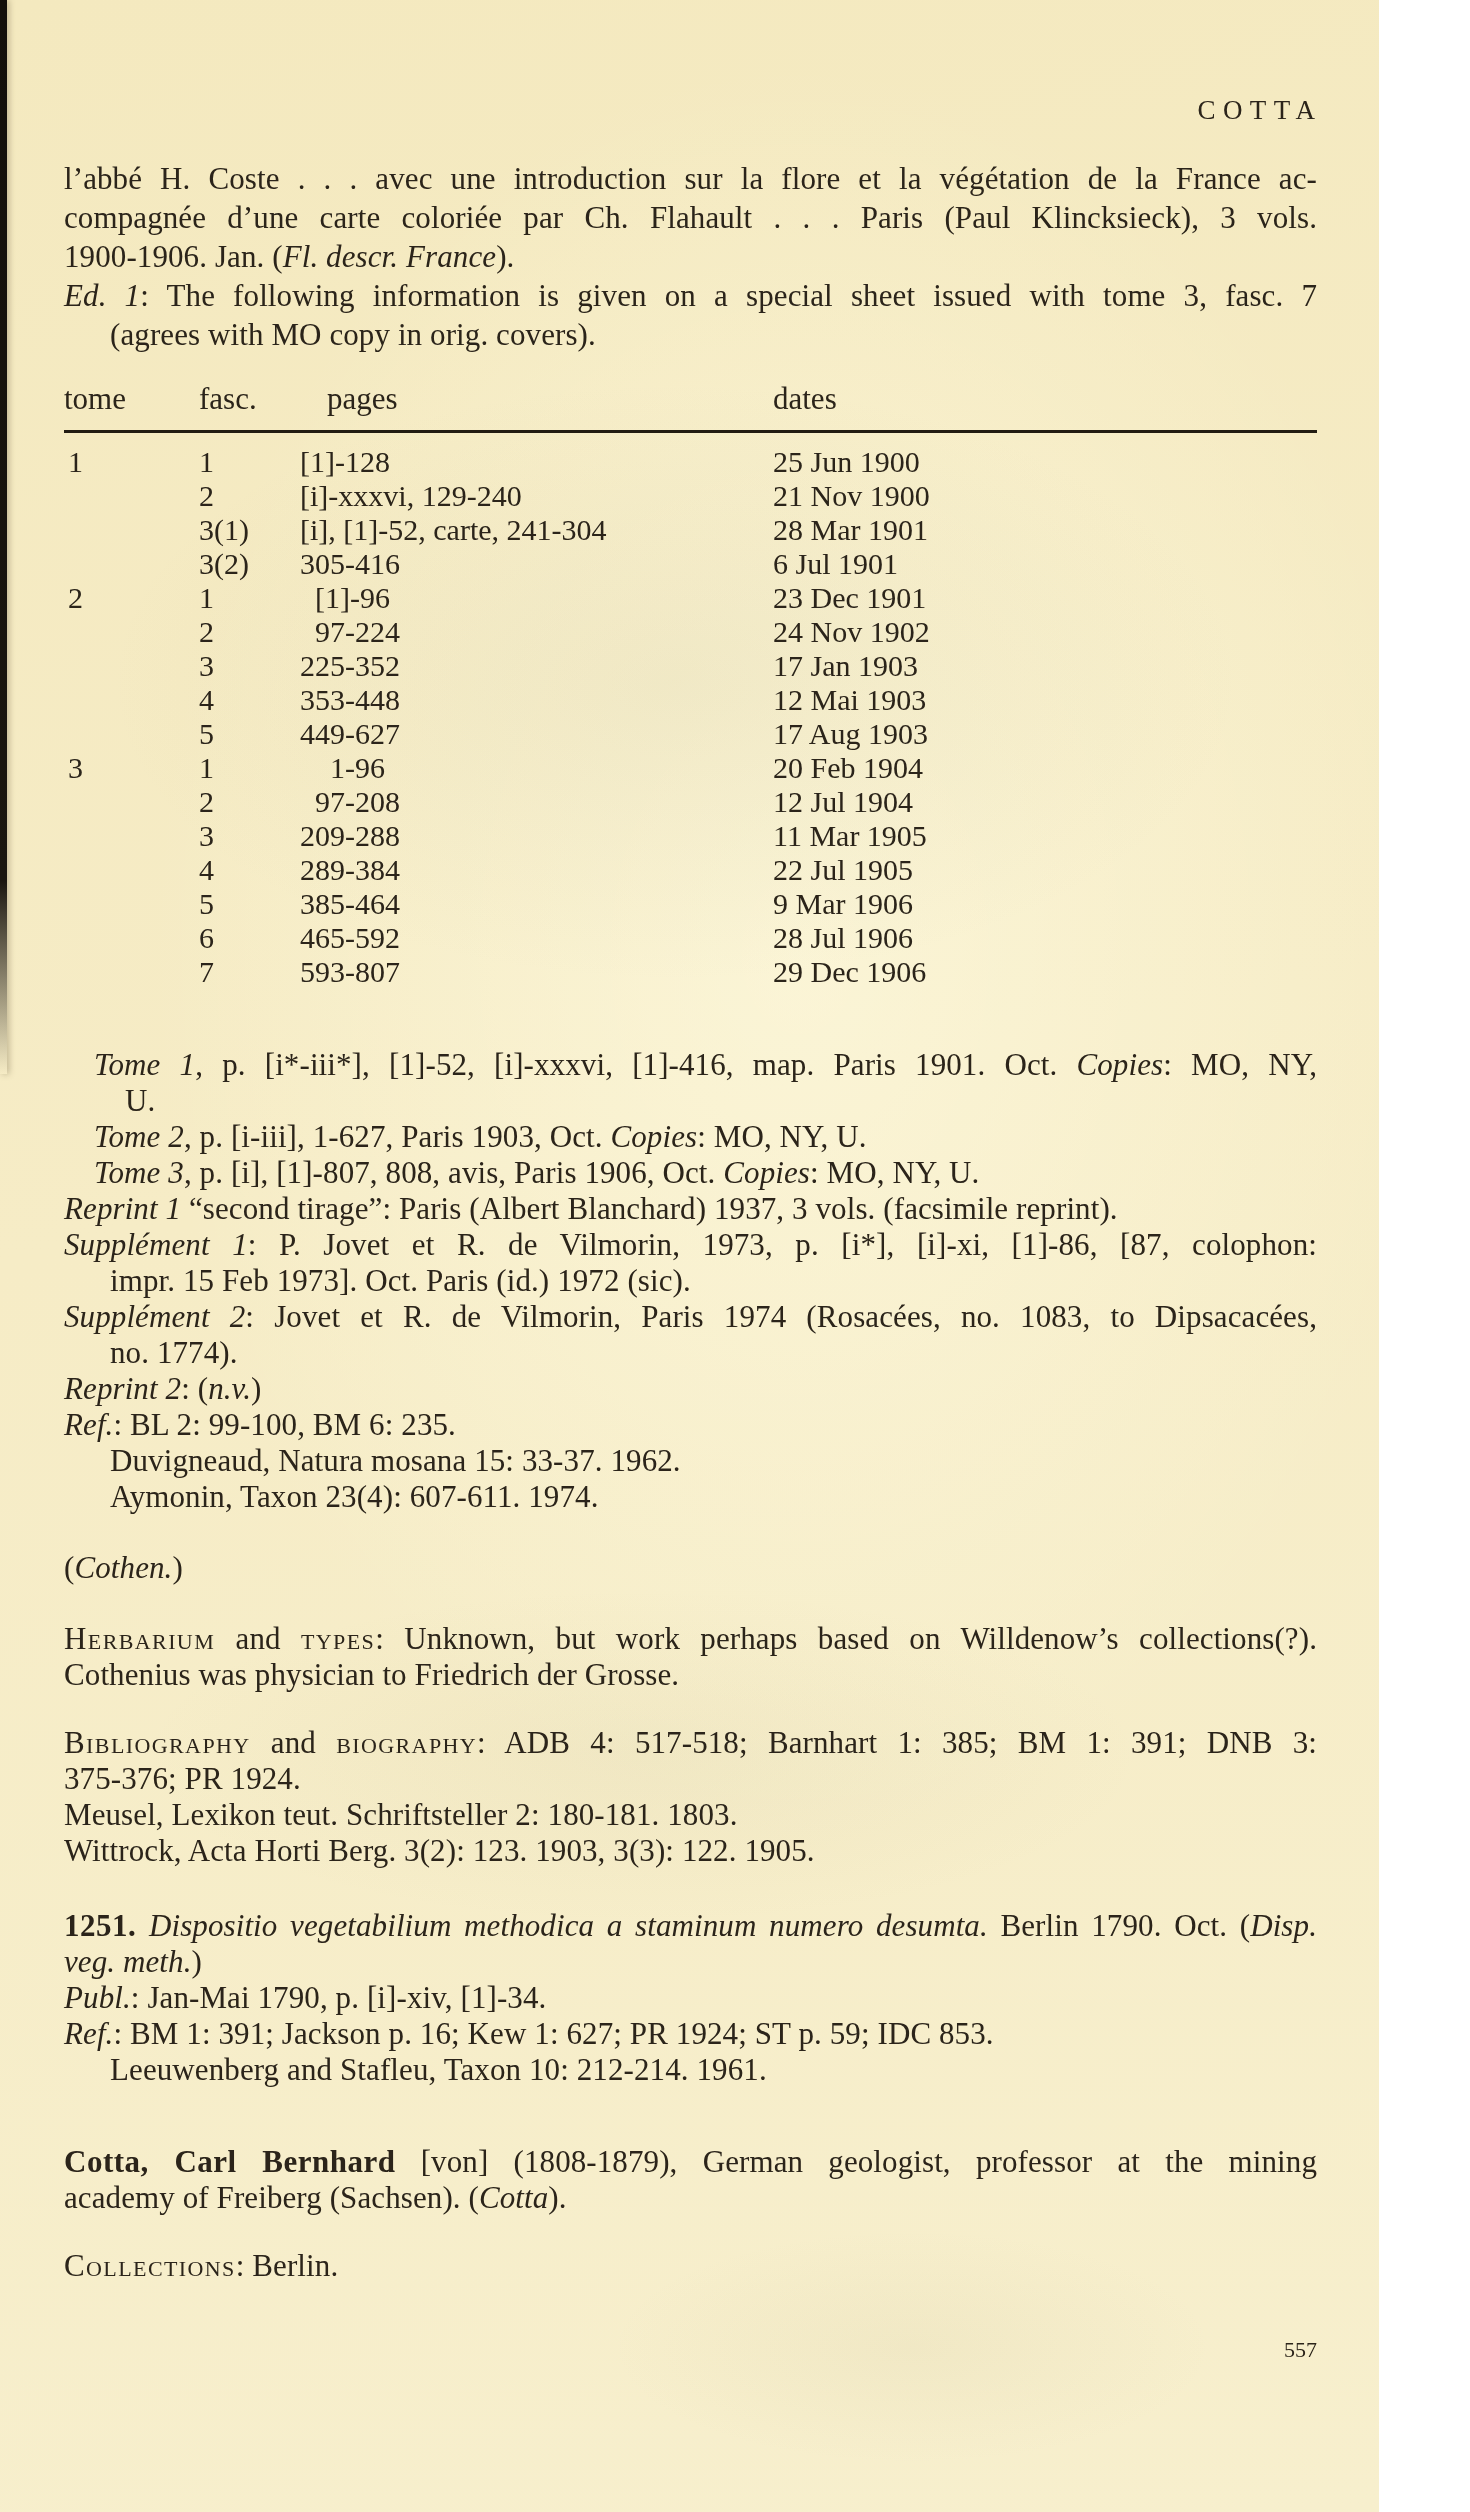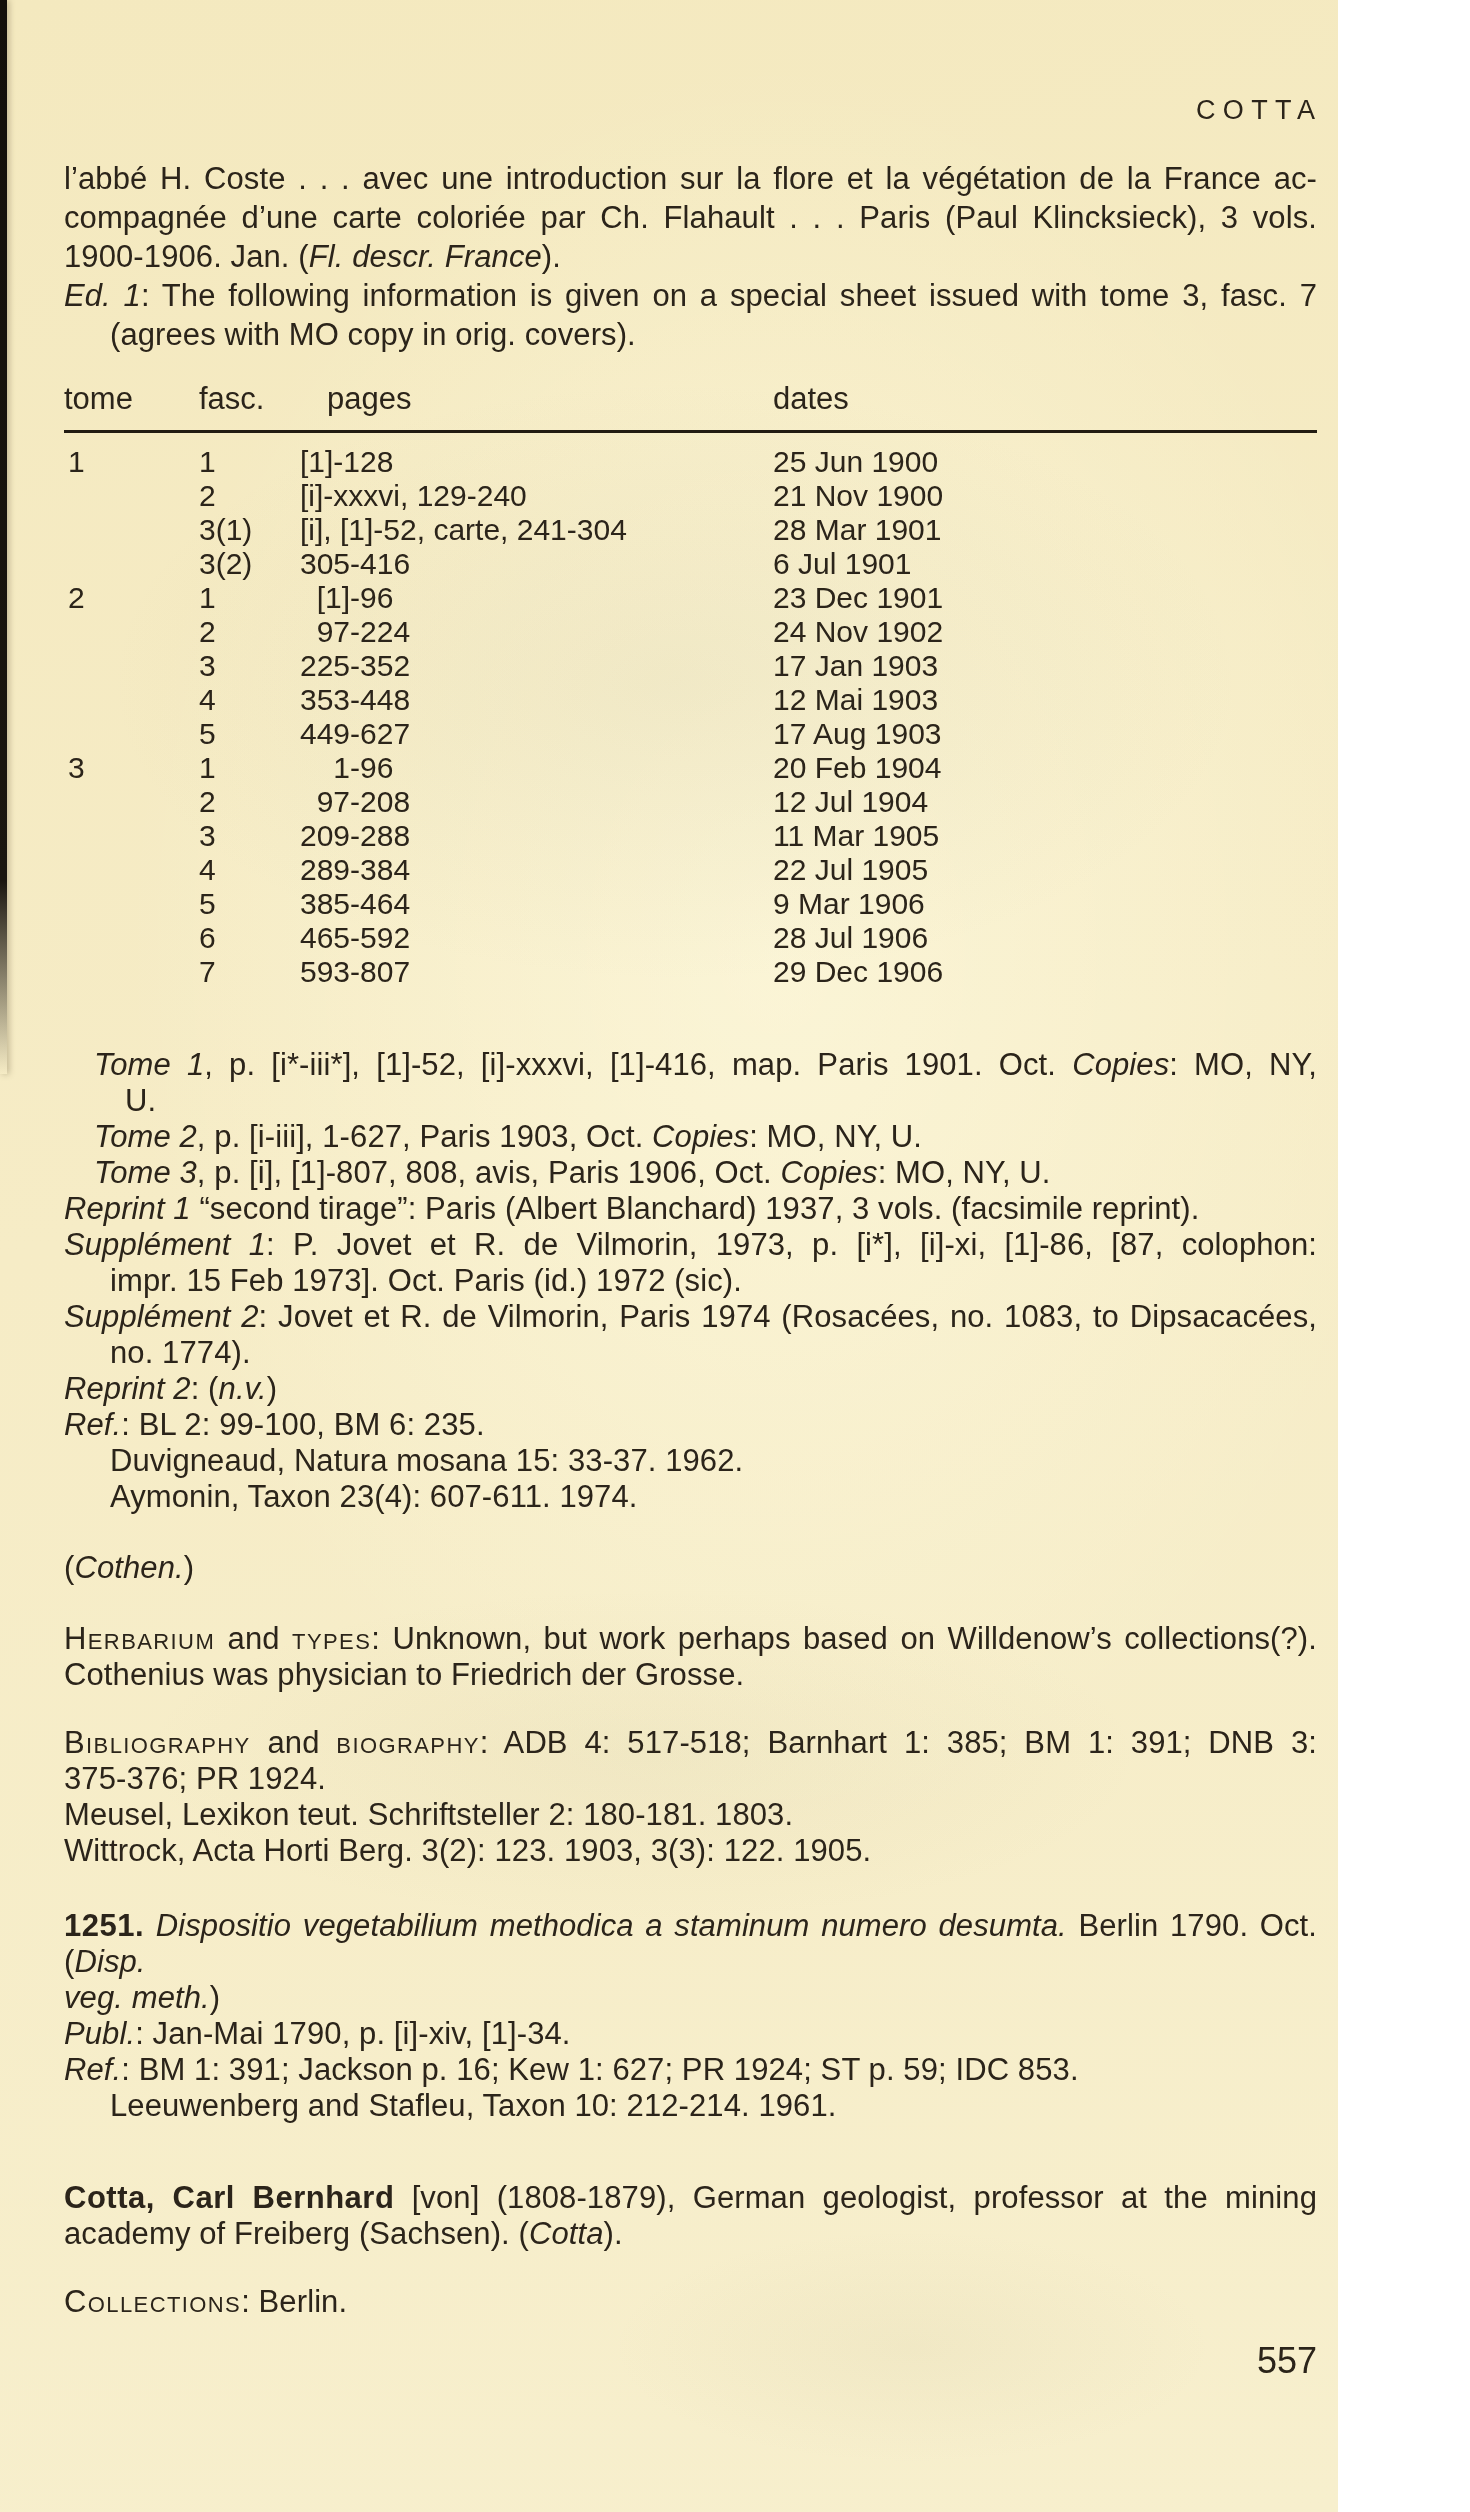--- a/index.html
+++ b/index.html
@@ -7,21 +7,22 @@
 
   .page {
     position: relative;
     width: 1338px;
     height: 2512px;
     overflow: hidden;
     background:
       radial-gradient(ellipse 1081px 1486px at 58% 38%, rgba(255,252,228,0.55) 0%, rgba(255,252,228,0) 60%),
       linear-gradient(168deg, #f4e9bf 0%, #f6ecc6 45%, #f7efcd 100%);
     color: #2b241a;
-    font-family: Liberation Sans, sans-serif;
+    font-family: Liberation Serif, serif;
+    padding-left: 41px;
     -webkit-font-smoothing: antialiased;
   }
 
   
   .scan-edge {
     position: absolute;
     left: 0; top: 0;
     width: 7.4px; height: 1074px;
     background: linear-gradient(to bottom, #120f0b 0%, #1a1610 82%, rgba(26,22,16,0) 100%);
     box-shadow: 2px 0 6px rgba(90,75,45,0.35);
@@ -78,23 +79,23 @@
   .c1 { left: 135px; }
   .c2 { left: 236px; }
   .c3 { left: 709px; }
   .thead .c2 { left: 263px; }
   .rule { height: 3.4px; background: #221c12; margin-top: 11.5px; margin-bottom: 12px; }
   .trow { position: relative; height: 34px; font-size: 30px; line-height: 34px; }
   .trow span { position: absolute; top: 0; white-space: pre; }
   .trow .c0 { left: 4px; }
 
   .pagenum {
-    margin-top: 23px;
+    margin-top: 48px;
     text-align: right;
-    font-size: 36px;
+    font-size: 22px;
     line-height: 36px;
   }
 </style>
 </head>
 <body>
 
 <div class="page">
   <div class="scan-edge"></div>
   <div class="mottle m1"></div>
   <div class="mottle m2"></div>

